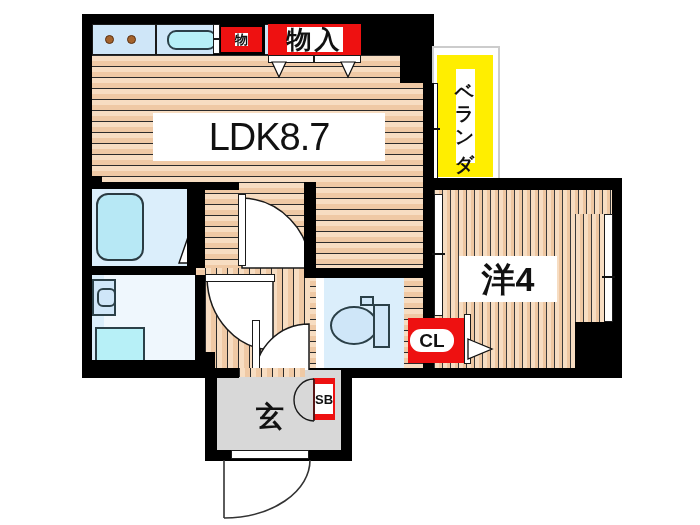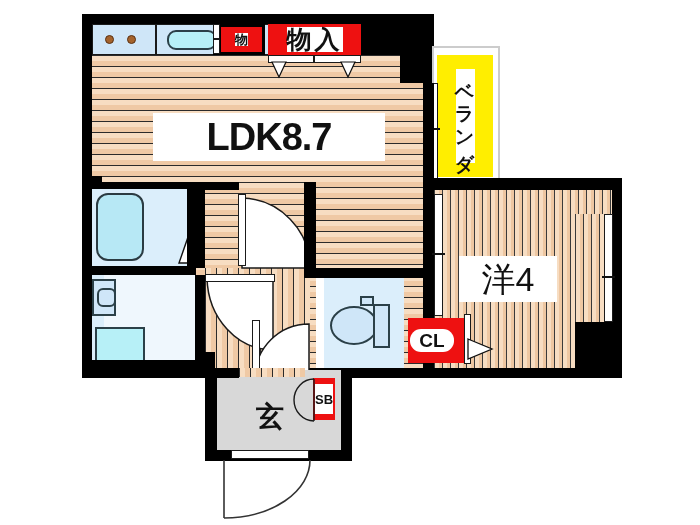--- a/index.html
+++ b/index.html
@@ -141,26 +141,26 @@
     color: #111111;
     writing-mode: vertical-rl;
     display: flex;
     align-items: center;
     justify-content: center;
     letter-spacing: 2px;
     line-height: 1;
   }
   .ldk-label {
     font-size: 38px;
-    font-weight: bold;
+    font-weight: normal;
     letter-spacing: -1px;
   }
   .you-label {
     font-size: 34px;
-    font-weight: normal;
+    font-weight: bold;
     letter-spacing: 0px;
   }
   .mono-label {
     font-size: 13px;
     font-weight: bold;
   }
   .monoiri-label {
     font-size: 25px;
     font-weight: bold;
     letter-spacing: 3px;

